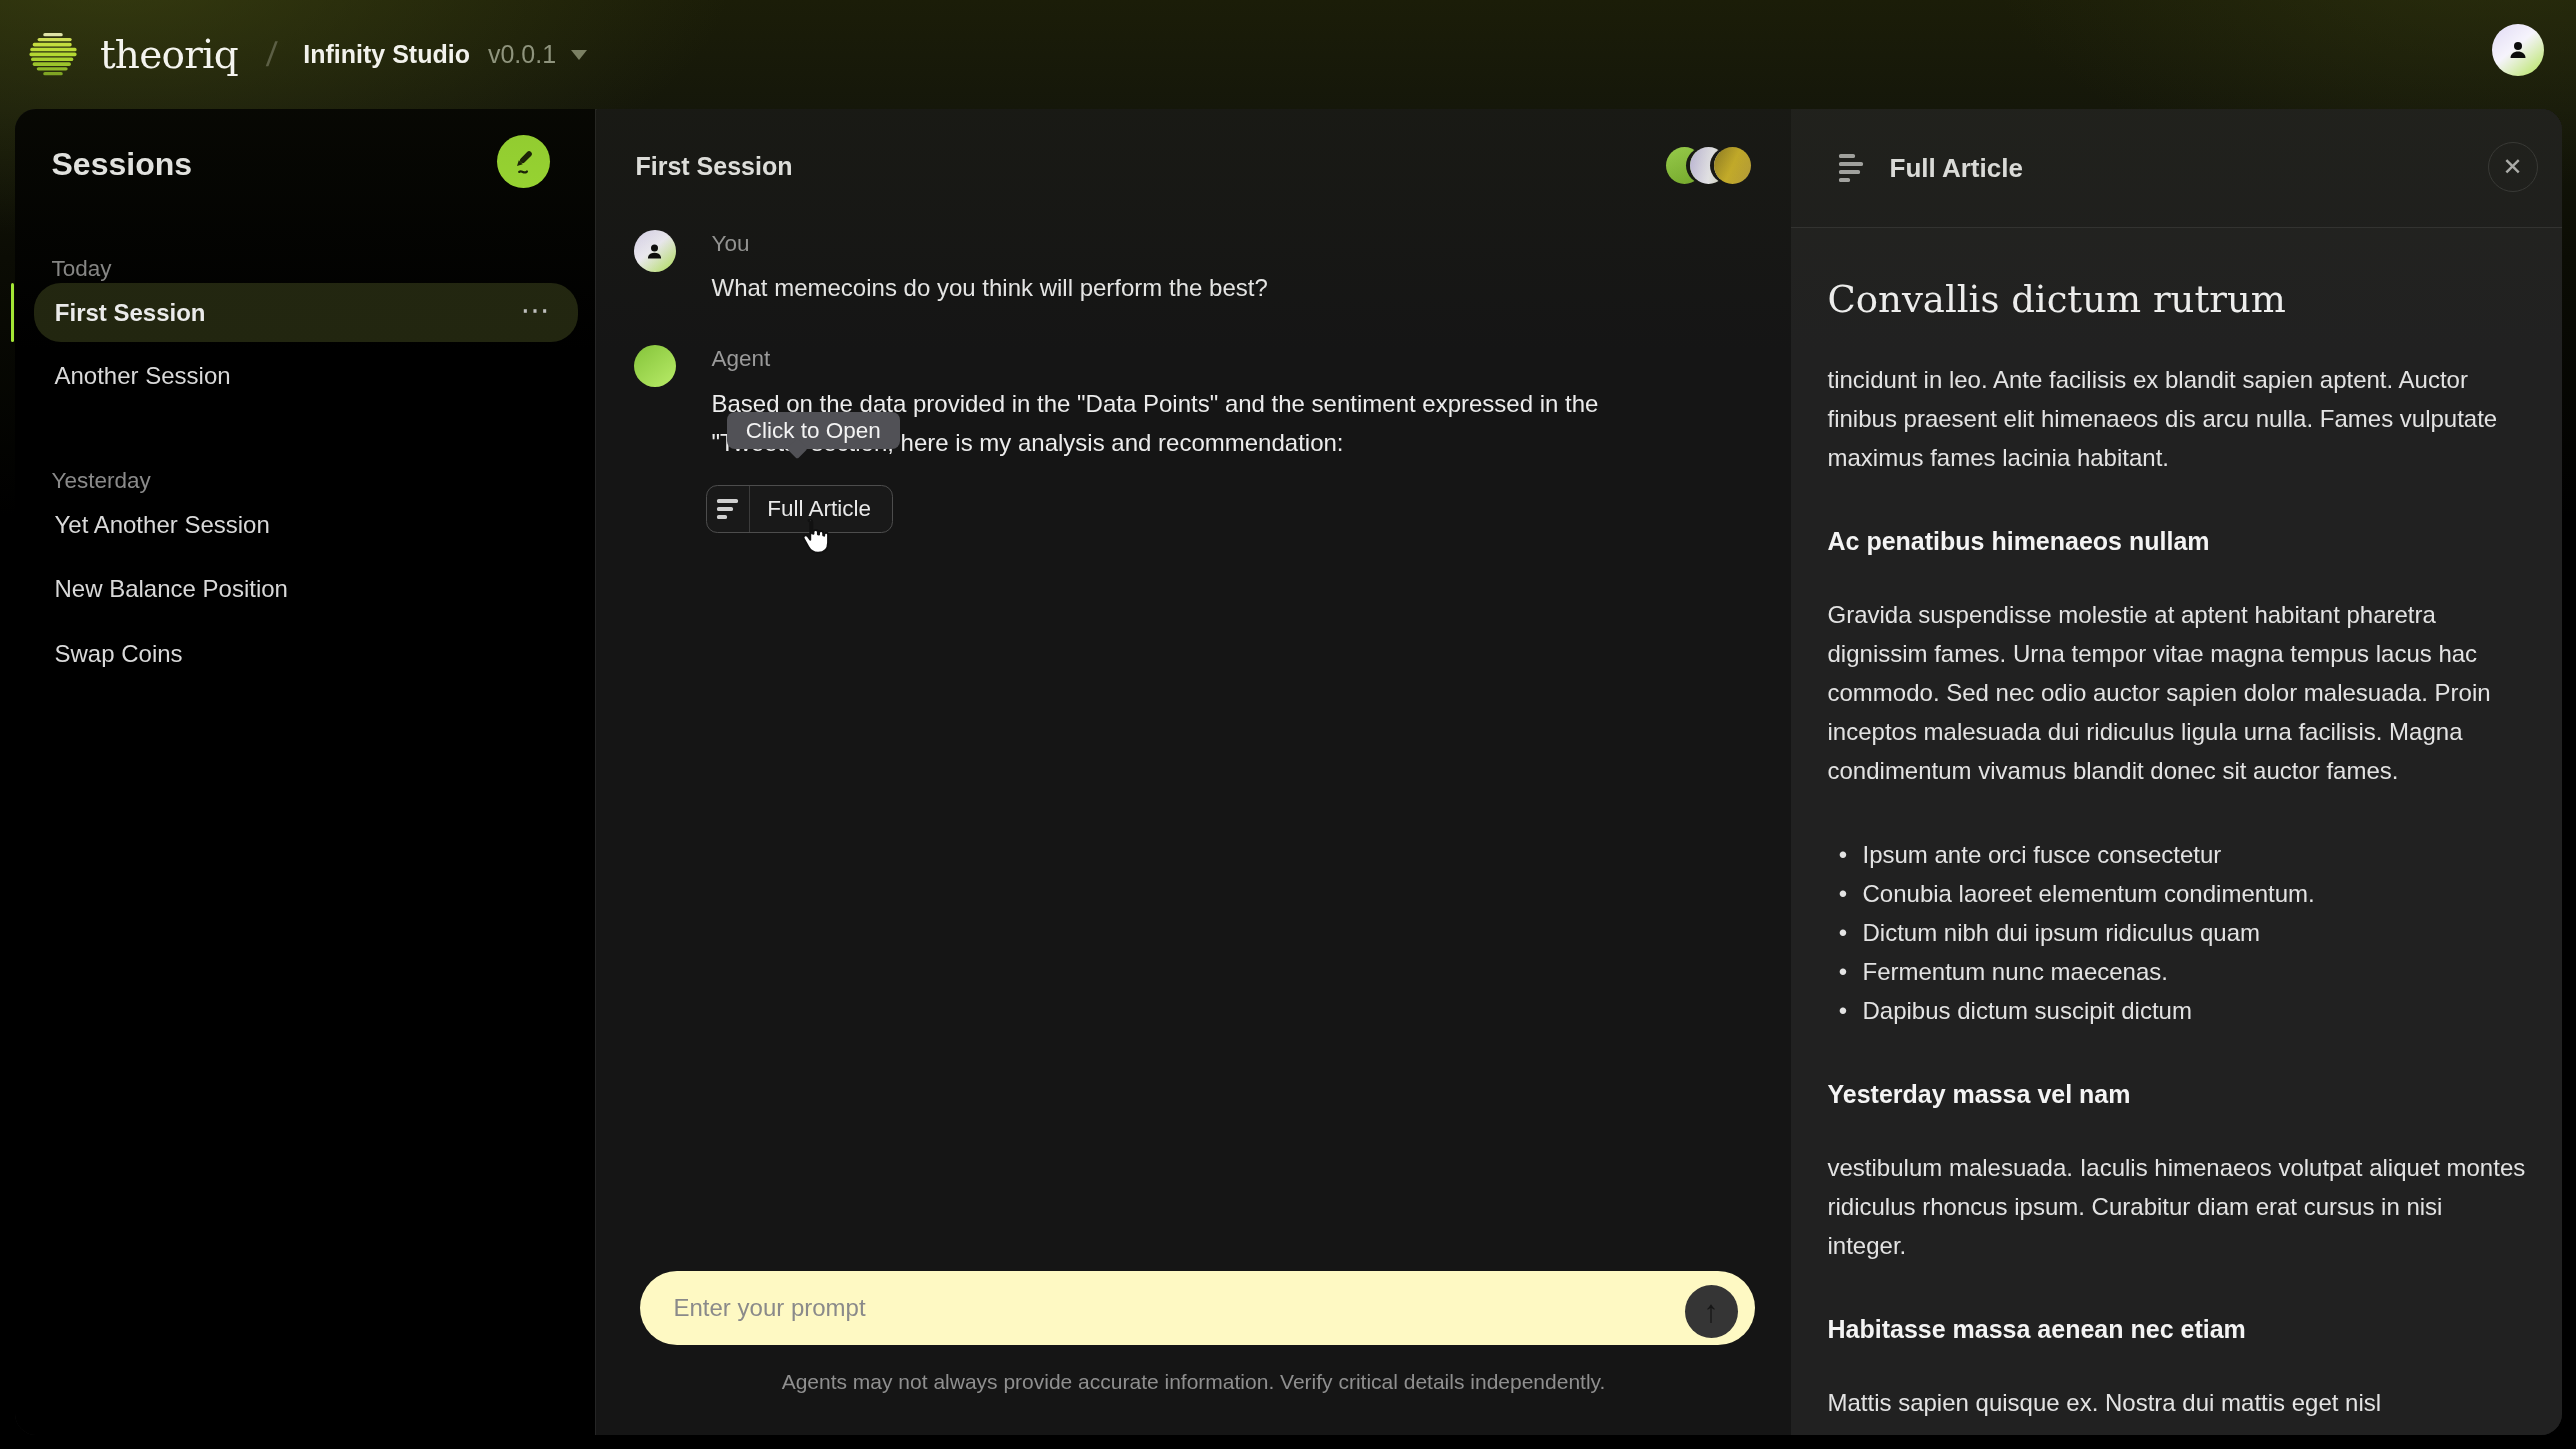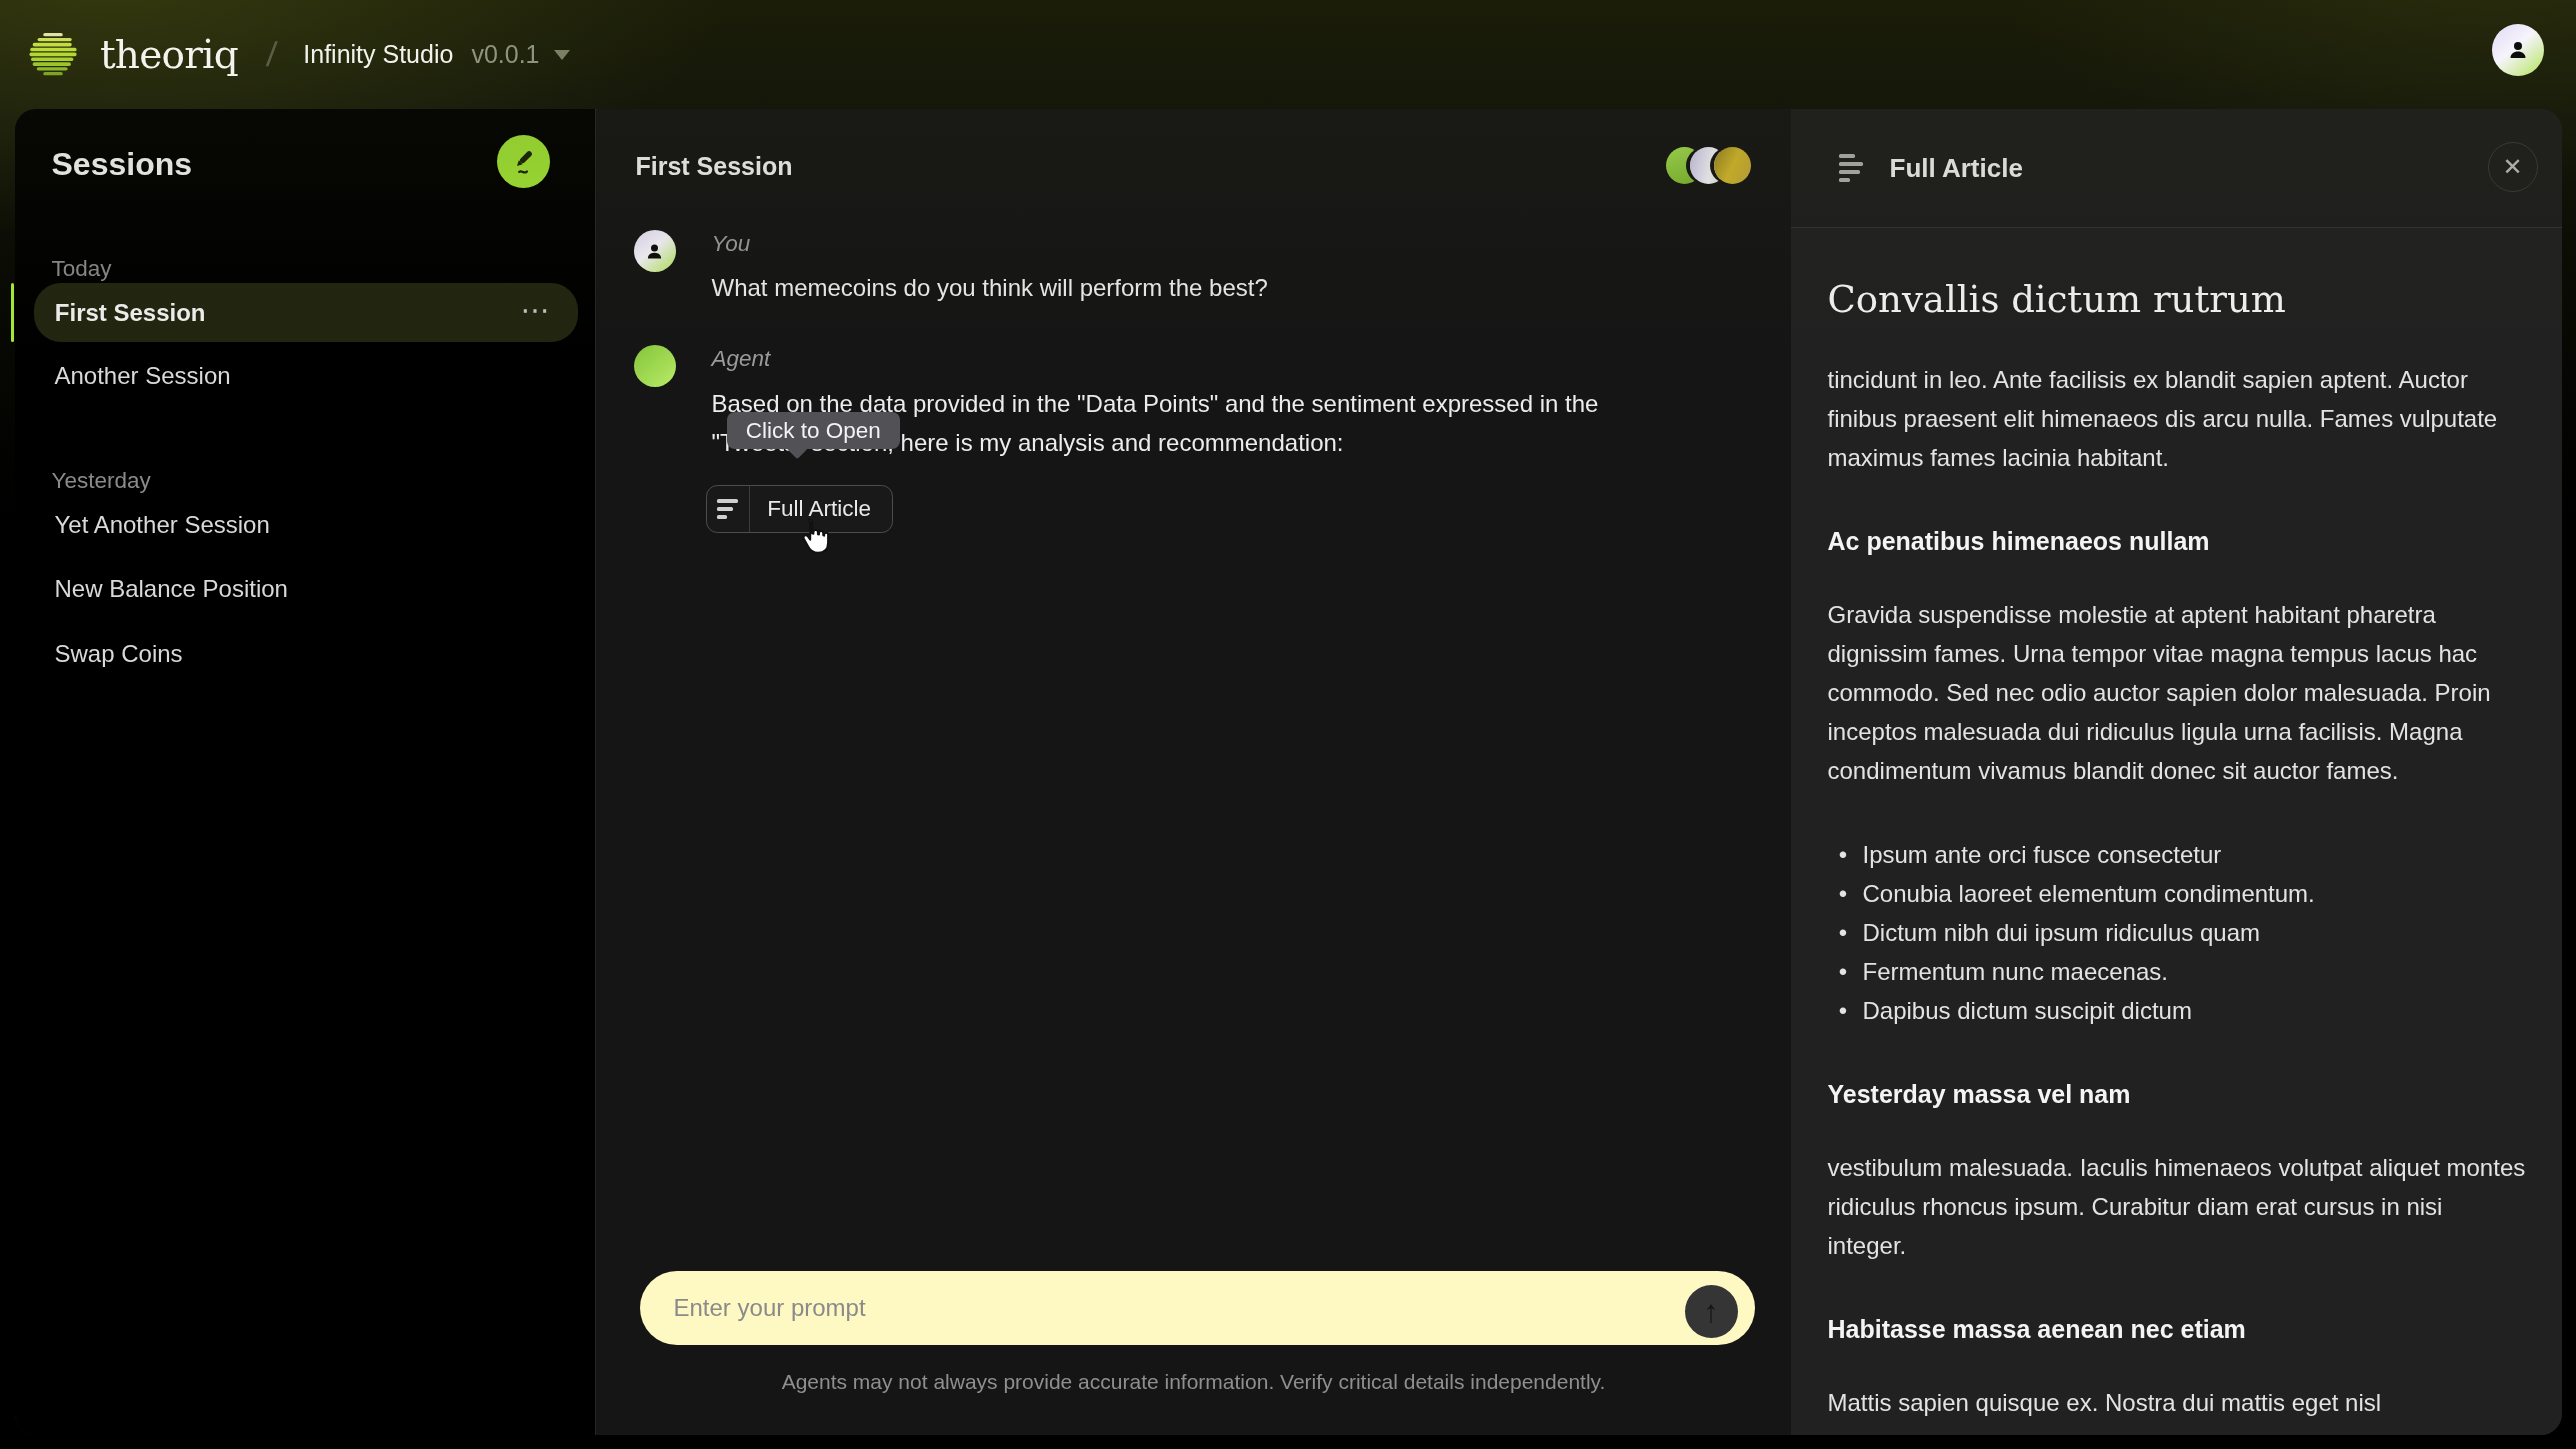--- a/index.html
+++ b/index.html
@@ -13,21 +13,21 @@
       radial-gradient(725px 338px at 2496px -48px, rgba(58,64,18,0.45), rgba(0,0,0,0) 70%),
       linear-gradient(180deg, #1b1d08 0%, #15170a 109px, #0b0c04 258px, #000 515px);
     color:#eaeaea;
   }
 
   
   .top-header { position:absolute; left:0; top:0; width:2576px; height:109px; display:flex; align-items:center; }
   .logo-mark { margin-left:27px; width:52px; height:52px; flex:0 0 auto; }
   .logo-word { margin-left:21px; font-family:"DejaVu Serif", serif; font-size:39px; color:#f4f4ef; letter-spacing:-0.8px; }
   .crumb-sep { margin-left:29px; font-size:34px; font-weight:300; color:#5c5f45; transform:skewX(-6deg); }
-  .app-name { margin-left:27px; font-size:25px; font-weight:normal; color:#f2f2ec; }
+  .app-name { margin-left:27px; font-size:25px; font-weight:bold; color:#f2f2ec; }
   .app-version { margin-left:18px; font-size:25px; color:#8f947d; }
   .caret-down { margin-left:14.5px; width:0; height:0; border-left:8.9px solid transparent; border-right:8.9px solid transparent; border-top:10.5px solid #7b8063; }
   .user-avatar { position:absolute; right:32px; top:24px; width:52px; height:52px; border-radius:50%;
     background:linear-gradient(140deg,#e3ddf5 5%,#f6f4fc 45%,#b8e566 95%);
     display:flex; align-items:center; justify-content:center; }
 
   
   .main { position:absolute; left:14.5px; top:109px; width:2547px; height:1326px; border-radius:21px;
     background:#151515; overflow:hidden; box-shadow:inset 0 0.8px 0 rgba(255,255,255,0.07); }
   .main::before { content:""; position:absolute; left:0; top:0; right:0; height:242px; pointer-events:none;
@@ -52,21 +52,21 @@
   .presence { position:absolute; right:40px; top:38px; display:flex; }
   .presence .dot { width:37px; height:37px; border-radius:50%; }
   .presence .dot + .dot { margin-left:-13px; }
   .dot-green  { background:linear-gradient(160deg,#a7e253,#7cb52e); z-index:1; }
   .dot-lav    { background:linear-gradient(100deg,#cdc6ec,#f8f7fd 55%,#d4d9ba); z-index:2; box-shadow:-4px 0 0 #151515; }
   .dot-gold   { background:linear-gradient(115deg,#9a8526,#d6ba2c 50%,#c3a73d); z-index:3; box-shadow:-4px 0 0 #151515; }
 
   .msg-avatar { position:absolute; left:37px; width:42px; height:42px; border-radius:50%; display:flex; align-items:center; justify-content:center; }
   .avatar-you   { top:121px; background:linear-gradient(140deg,#e3ddf5 5%,#f6f4fc 45%,#b8e566 95%); }
   .avatar-agent { top:236px; background:linear-gradient(140deg,#84c33a,#b9ec68); }
-  .msg-author { position:absolute; left:115px; font-size:22.5px; color:#9a9a9a;font-style:italic; }
+  .msg-author { position:absolute; left:115px; font-size:22.5px; color:#9a9a9a; }
   .msg-text { position:absolute; left:115px; font-size:24px; color:#ececec; line-height:39px; }
 
   .tooltip { position:absolute; left:130px; top:303px; height:37px; line-height:37px; padding:0 19.3px;
     background:#515156; border-radius:8px; font-size:22.5px; color:#f3f3f3; z-index:20; }
   .tooltip::after { content:""; position:absolute; left:63px; bottom:-6.4px; width:14.5px; height:14.5px;
     background:#515156; transform:rotate(45deg); border-radius:2.4px; }
 
   .article-chip { position:absolute; left:109px; top:376px; height:48px; display:flex; align-items:stretch;
     border:1.6px solid #4d4d4d; border-radius:11.3px; background:rgba(28,28,28,0.6); overflow:hidden; }
   .article-chip .icon-cell { width:43px; display:flex; align-items:center; justify-content:center; border-right:0.8px solid #3c3c3c; }

